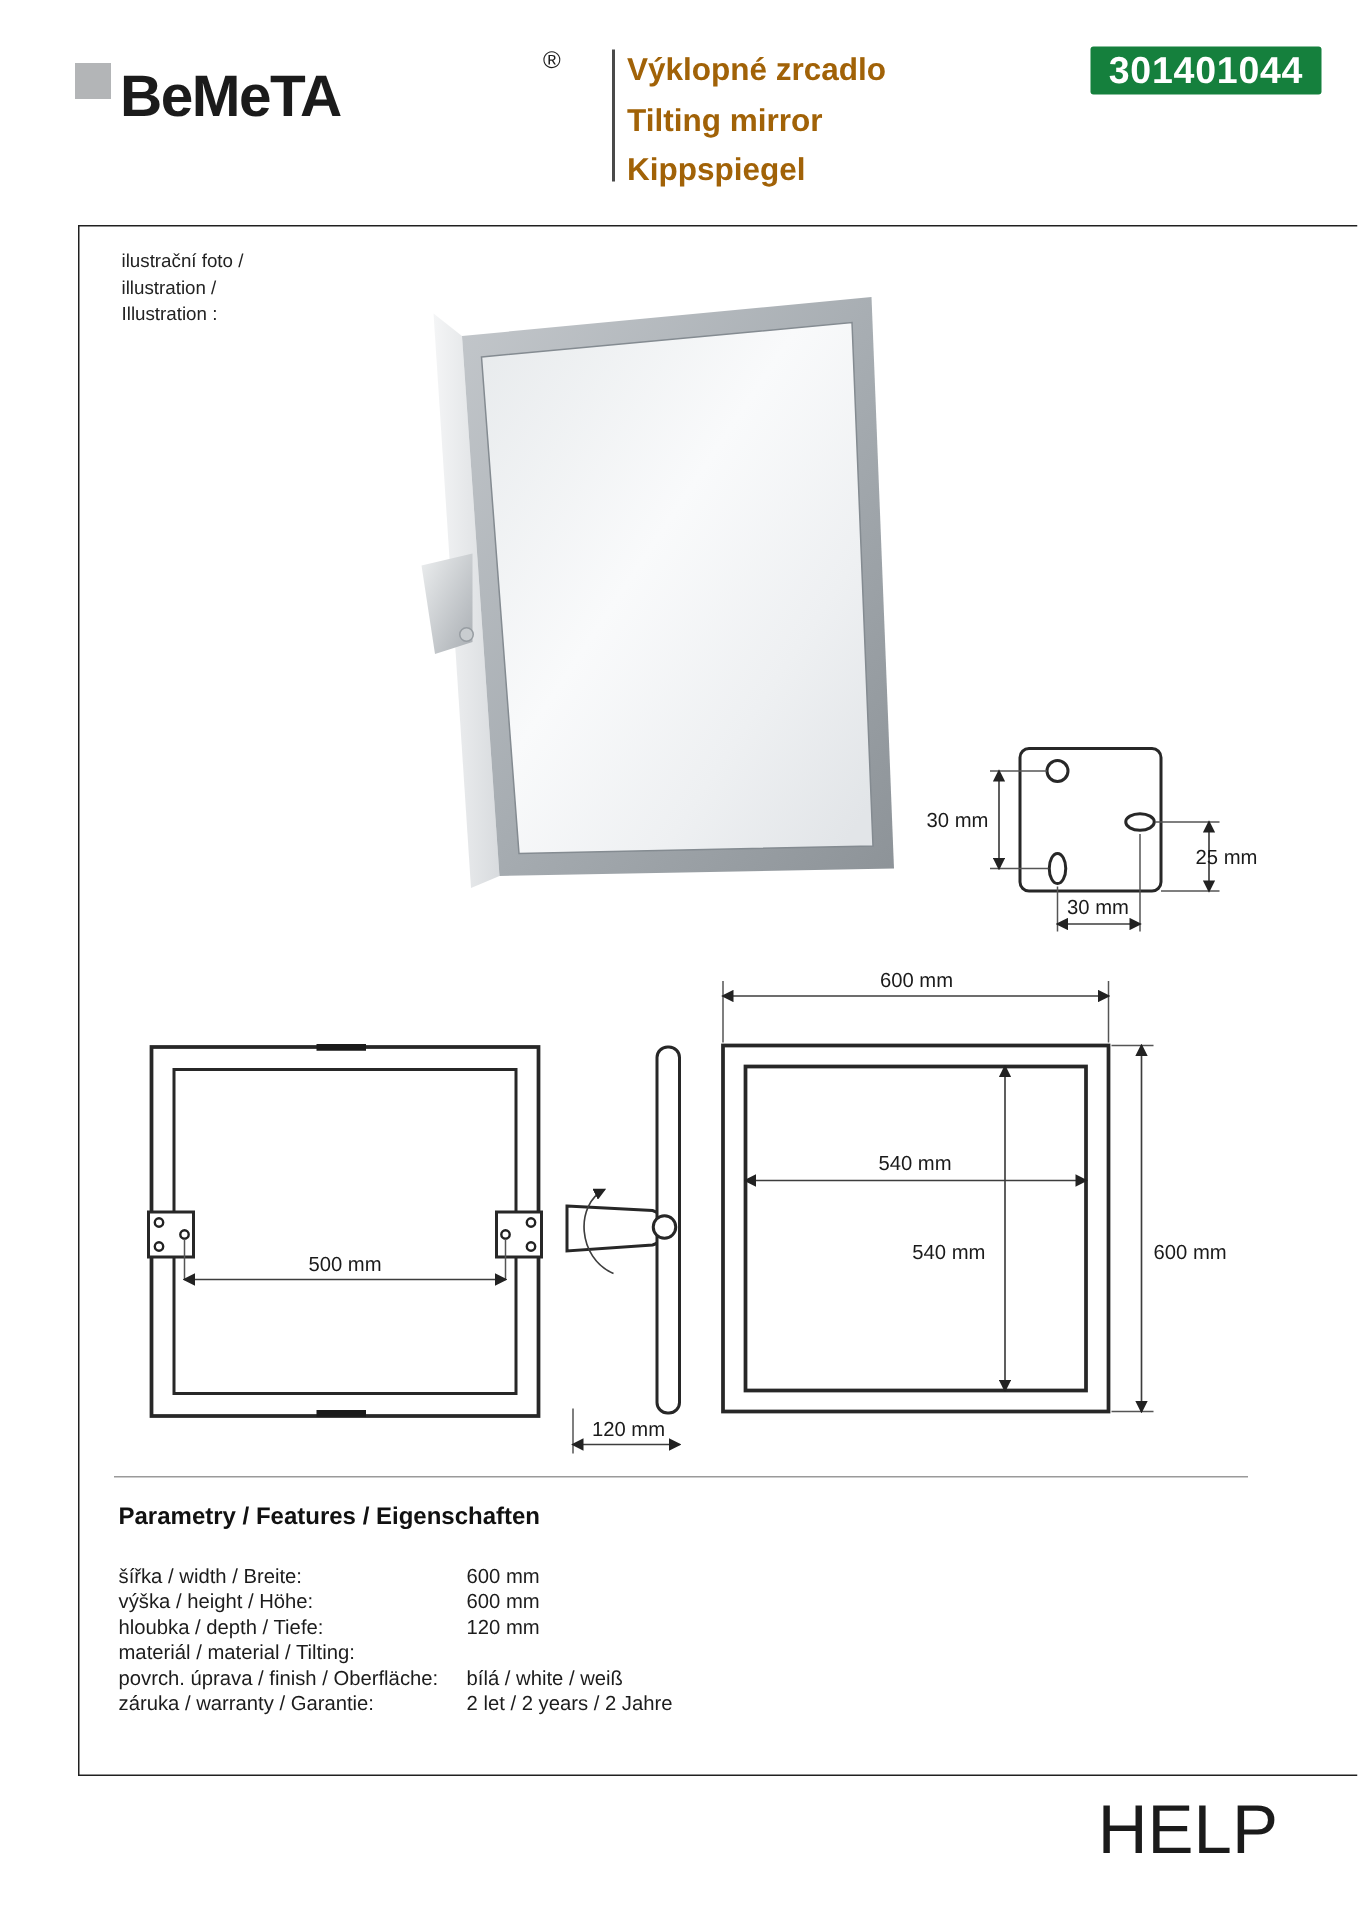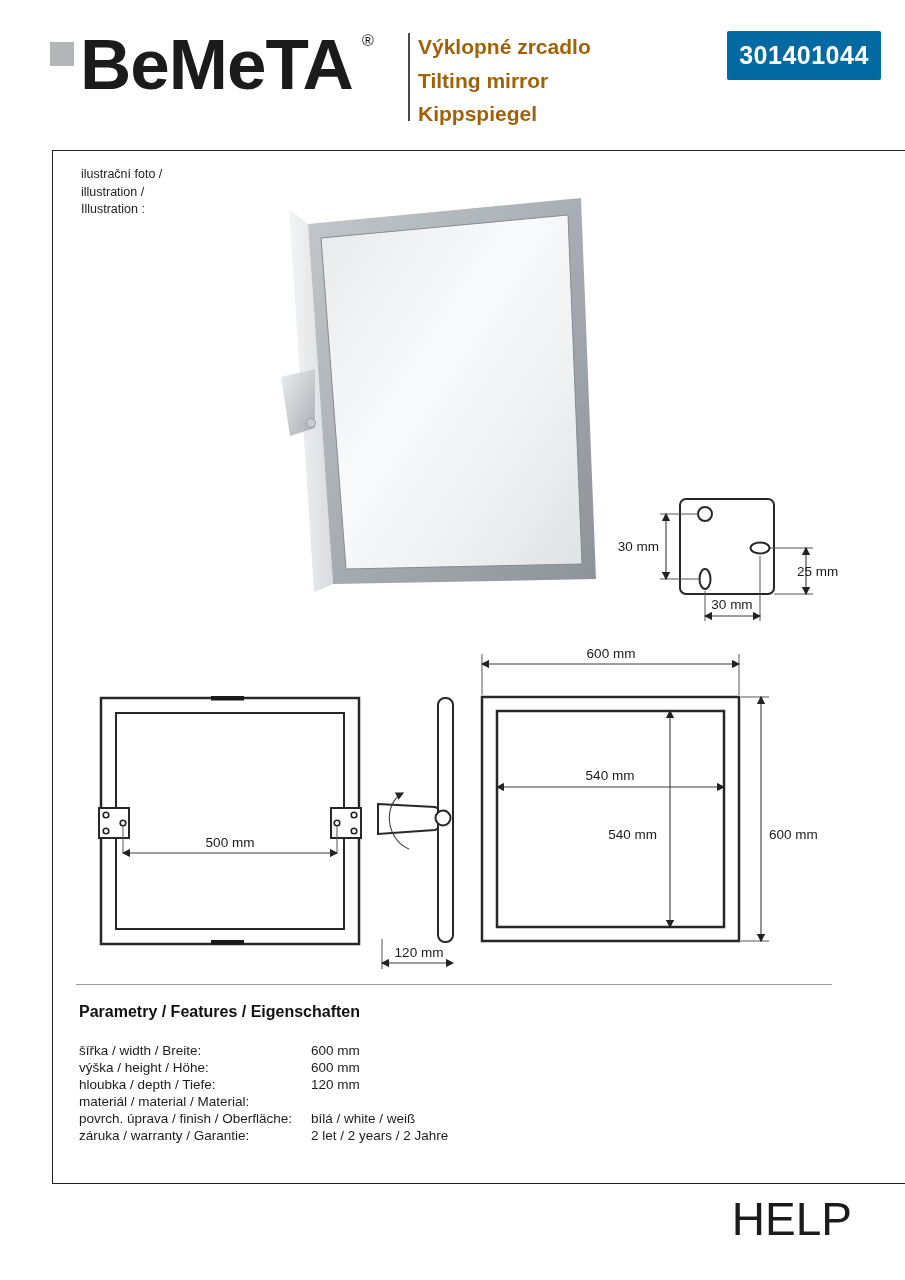--- a/index.html
+++ b/index.html
@@ -1,26 +1,26 @@
 <!DOCTYPE html>
 <html><head>
 <meta charset="utf-8">
 <style>
   html,body{margin:0;padding:0;background:#ffffff;}
   .page{position:relative;width:905px;height:1280px;background:#ffffff;overflow:hidden;
         font-family:"Liberation Sans",sans-serif;color:#1c1c1c;}
 
   
   .logo-square{position:absolute;left:50px;top:42px;width:24px;height:24px;background:#b3b5b7;}
-  .logo-text{position:absolute;left:80px;top:30px;font-size:71px;font-weight:700;
+  .logo-text{position:absolute;left:80px;top:30px;font-size:39px;font-weight:700;
              letter-spacing:-1px;color:#1b1b1b;line-height:70px;}
   .logo-reg{position:absolute;left:362px;top:32px;font-size:16px;font-weight:400;color:#1b1b1b;}
   .header-divider{position:absolute;left:408px;top:33px;width:2px;height:88px;background:#4a4a4a;}
   .titles{position:absolute;left:418px;top:30px;font-size:21px;font-weight:700;line-height:33.5px;color:#a16207;}
-  .code-badge{position:absolute;left:727px;top:31px;width:154px;height:49px;background:#0369a1;
+  .code-badge{position:absolute;left:727px;top:31px;width:154px;height:32px;background:#15803d;
               color:#ffffff;font-size:25px;font-weight:700;letter-spacing:.5px;
               display:flex;align-items:center;justify-content:center;border-radius:2px;}
 
   
   .content-box{position:absolute;left:52px;top:150px;width:888px;height:1034px;
                border:1.5px solid #202020;box-sizing:border-box;}
   .caption{position:absolute;left:28px;top:15px;font-size:12.5px;line-height:17.5px;color:#222;}
   .drawings-svg{position:absolute;left:0;top:0;width:797px;height:1031px;}
 
   .params-divider{position:absolute;left:23px;top:833px;width:756px;height:0;
@@ -175,21 +175,21 @@
       </div>
       <div class="param-row">
         <div class="param-label">výška / height / Höhe:</div>
         <div class="param-value">600 mm</div>
       </div>
       <div class="param-row">
         <div class="param-label">hloubka / depth / Tiefe:</div>
         <div class="param-value">120 mm</div>
       </div>
       <div class="param-row">
-        <div class="param-label">materiál / material / Material:</div>
+        <div class="param-label">materiál / material / Tilting:</div>
       </div>
       <div class="param-row">
         <div class="param-label">povrch. úprava / finish / Oberfläche:</div>
         <div class="param-value">bílá / white / weiß</div>
       </div>
       <div class="param-row">
         <div class="param-label">záruka / warranty / Garantie:</div>
         <div class="param-value">2 let / 2 years / 2 Jahre</div>
       </div>
     </div>

